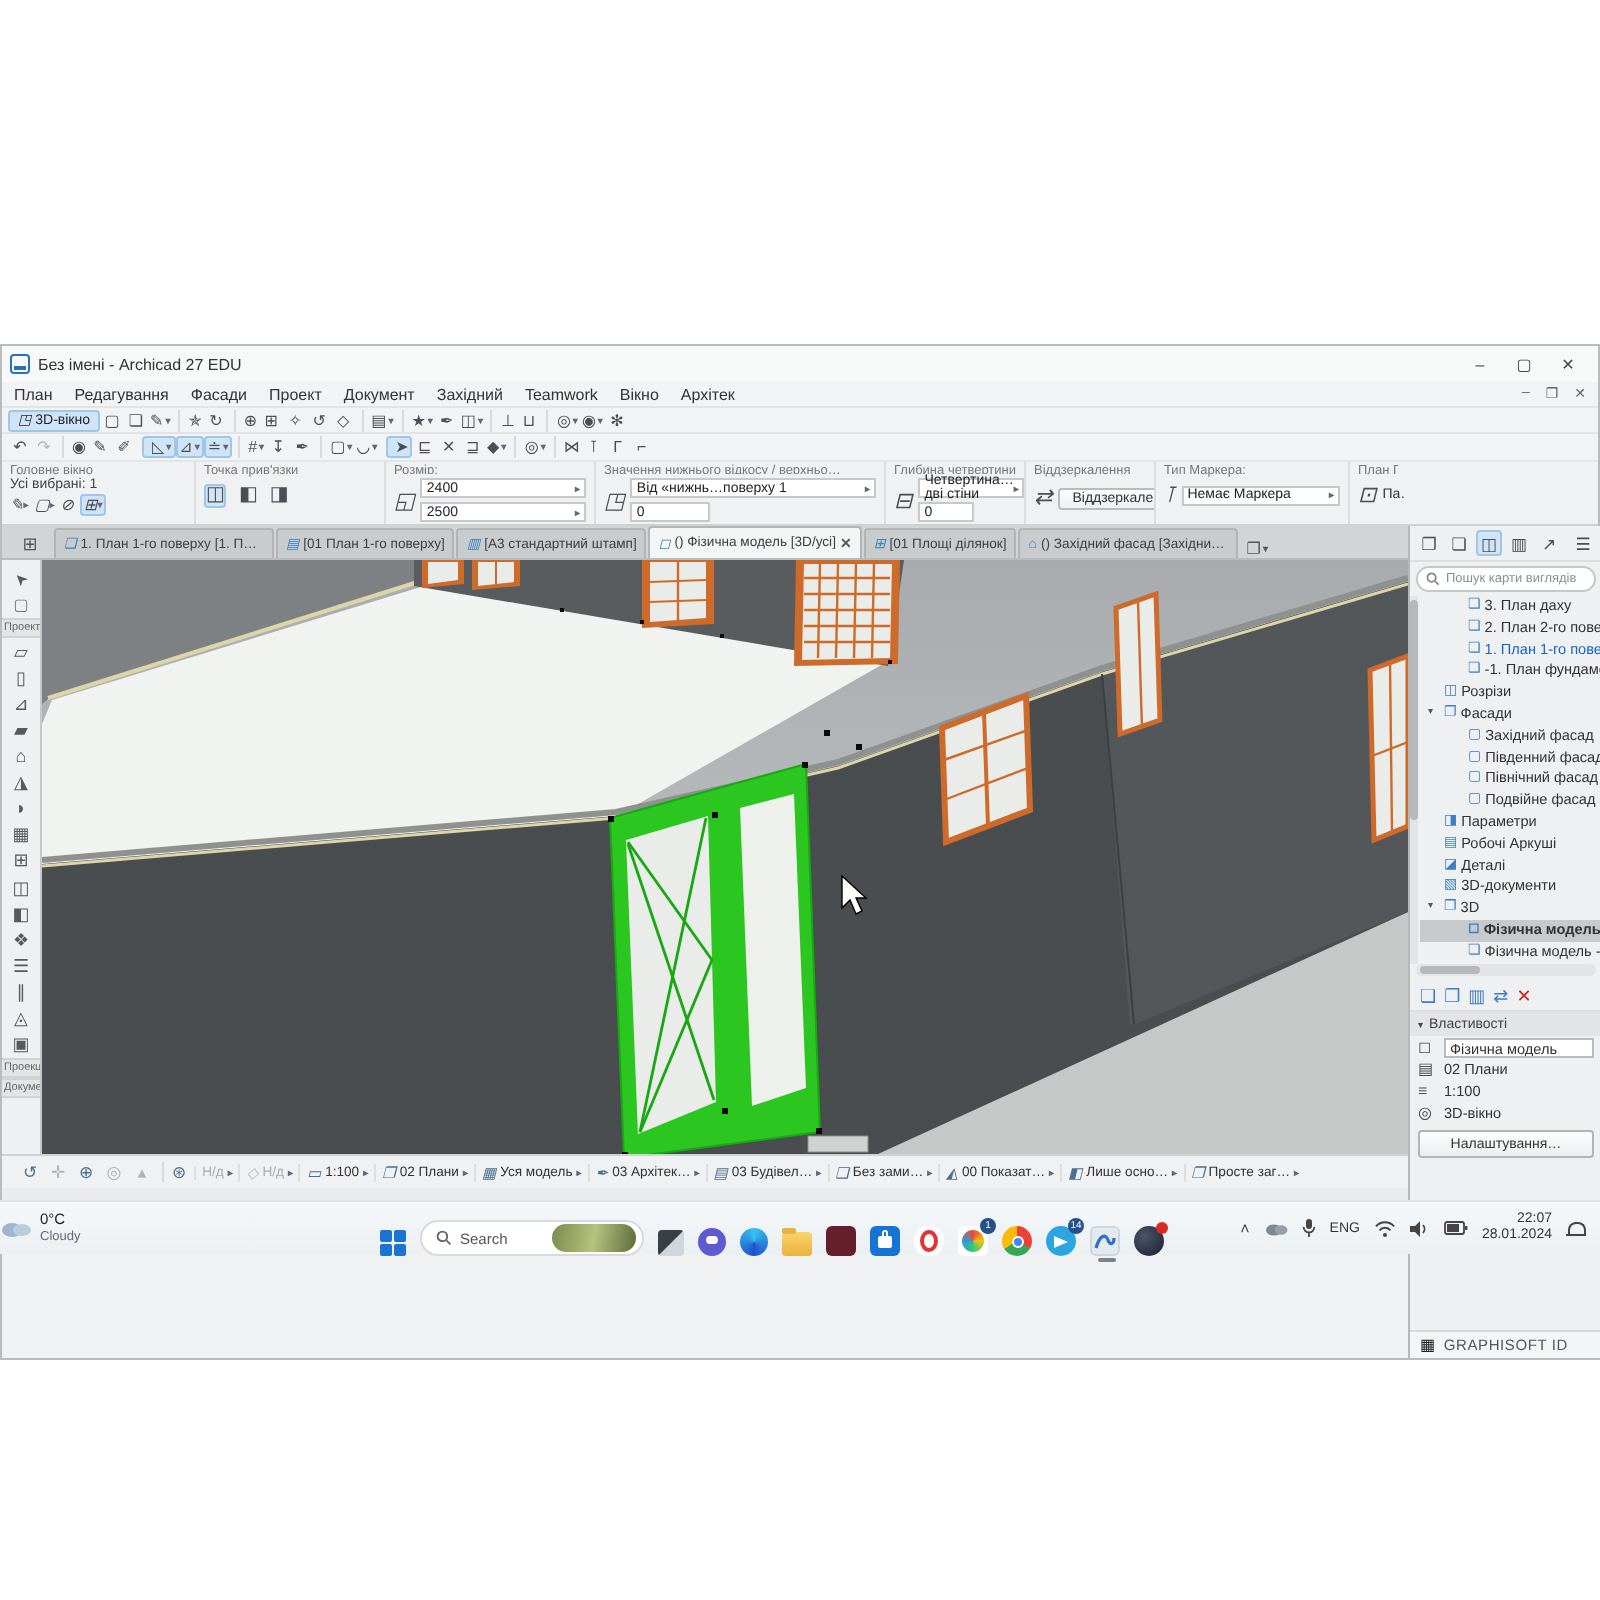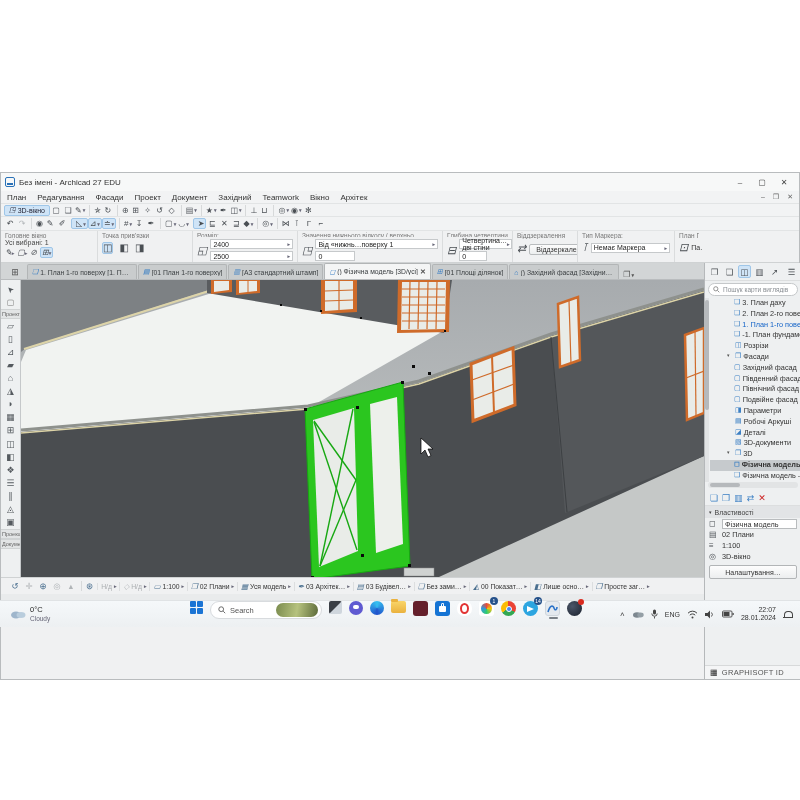--- a/index.html
+++ b/index.html
@@ -94,46 +94,46 @@
   .navsearch{height:13px;margin:2px 3px;background:#fff;border:1px solid #c5c8ca;border-radius:7px;display:flex;align-items:center;padding:0 4px;gap:3px;flex:none}
   .navsearch svg{flex:none}
   .navsearch span{font-size:6.5px;color:#8a8f94;white-space:nowrap;overflow:hidden}
   .tree{flex:none;height:184px;position:relative;padding-left:5px;overflow:hidden}
   .vscroll{position:absolute;left:0;top:0;bottom:0;width:4px;background:#e2e4e5}
   .vthumb{position:absolute;left:0;top:2px;width:4px;height:110px;background:#b6b9bc;border-radius:2px}
   .trow{height:10.8px;display:flex;align-items:flex-start;gap:2px;overflow:hidden;white-space:nowrap}
   .trow .chev{width:6px;font-size:5px;color:#555;flex:none}
   .trow .ticon{font-size:7px;color:#3b7fc4;flex:none}
   .trow .tlabel{font-size:7.3px;color:#333}
-  .trow.lvl1{padding-left:17px}
+  .trow.lvl1{padding-left:4px}
   .trow.lvl2{padding-left:16px}
   .trow.current .tlabel{color:#1464c8}
   .trow.selected{background:#c6cacd;font-weight:bold}
   .hscroll{height:6px;margin:0 3px;background:#e2e4e5;border-radius:3px;position:relative;flex:none}
   .hthumb{position:absolute;left:2px;top:1px;width:30px;height:4px;background:#b6b9bc;border-radius:2px}
   .navact{height:16px;display:flex;align-items:center;gap:4px;padding:0 5px;margin-top:2px;border-bottom:1px solid #dcdedf;flex:none}
   .aicon{font-size:9px;color:#3b7fc4}
   .aicon.red{color:#cc2222}
   .propshead{height:12px;background:#e2e4e6;display:flex;align-items:center;gap:3px;padding:0 4px;font-size:7px;color:#444;flex:none}
   .propshead .chev{font-size:5px}
   .prow{height:11px;display:flex;align-items:center;gap:3px;padding:0 4px;flex:none}
   .prow .picon{font-size:8px;color:#4a4f54;width:10px;flex:none}
   .prow .pval{font-size:7.3px;color:#333;white-space:nowrap;overflow:hidden}
   .prow.pname .pval{border:1px solid #b9bcbe;background:#fff;flex:1;padding:0 2px;height:10px;line-height:9px}
   .setbtn{margin:3px 4px 0;height:14px;background:linear-gradient(#fdfdfd,#eceeef);border:1px solid #b2b5b7;border-radius:2px;font-size:7px;color:#333;display:flex;align-items:center;justify-content:center;flex:none}
   .navfoot{margin-top:auto;height:14px;background:#f4f5f6;border-top:1px solid #d7d9da;display:flex;align-items:center;gap:4px;padding:0 5px;flex:none}
   .navfoot .gico{font-size:8px;color:#222}
   .navfoot span{font-size:7.5px;color:#555;letter-spacing:.3px}
   
   .taskbar{position:absolute;top:600px;left:0;width:800px;height:27px;background:linear-gradient(#f5f8fa,#edf0f2);border-top:1px solid #e0e3e5;display:flex;align-items:center}
-  .weather{display:flex;align-items:center;gap:4px;padding-left:10px}
+  .weather{display:flex;align-items:center;gap:4px;}
   .weather .wtxt{display:flex;flex-direction:column;line-height:1.1}
   .weather .temp{font-size:7.5px;color:#222}
   .weather .desc{font-size:6.5px;color:#667}
-  .centerapps{position:absolute;left:190px;top:0;height:27px;display:flex;align-items:flex-start;gap:7px}
+  .centerapps{position:absolute;left:190px;top:0;height:27px;display:flex;align-items:flex-end;gap:7px}
   .startlogo{width:13px;height:13px;display:grid;grid-template-columns:6px 6px;grid-template-rows:6px 6px;gap:1px}
   .startlogo b{background:#1b74d4;border-radius:1px}
   .searchpill{width:112px;height:18px;background:#fff;border:1px solid #d8dbde;border-radius:9px;display:flex;align-items:center;padding:0 3px 0 7px;gap:4px}
   .searchpill span{font-size:7.5px;color:#555;flex:1}
   .sthumb{width:24px;height:14px;border-radius:7px;background:linear-gradient(100deg,#7a8b4e,#b6c27e 50%,#5d6b3a);flex:none}
   .tile{width:15px;height:15px;border-radius:3px;position:relative;flex:none}
   .badge{position:absolute;top:-4px;right:-4px;min-width:8px;height:8px;border-radius:4px;background:#25518a;color:#fff;font-size:5px;display:flex;align-items:center;justify-content:center;padding:0 1px}
   .reddot{position:absolute;top:-2px;right:-2px;width:6px;height:6px;border-radius:3px;background:#d92b1f}
   .tray{margin-left:auto;display:flex;align-items:center;gap:7px;padding-right:8px}
   .tray .tglyph{font-size:8px;color:#444}

